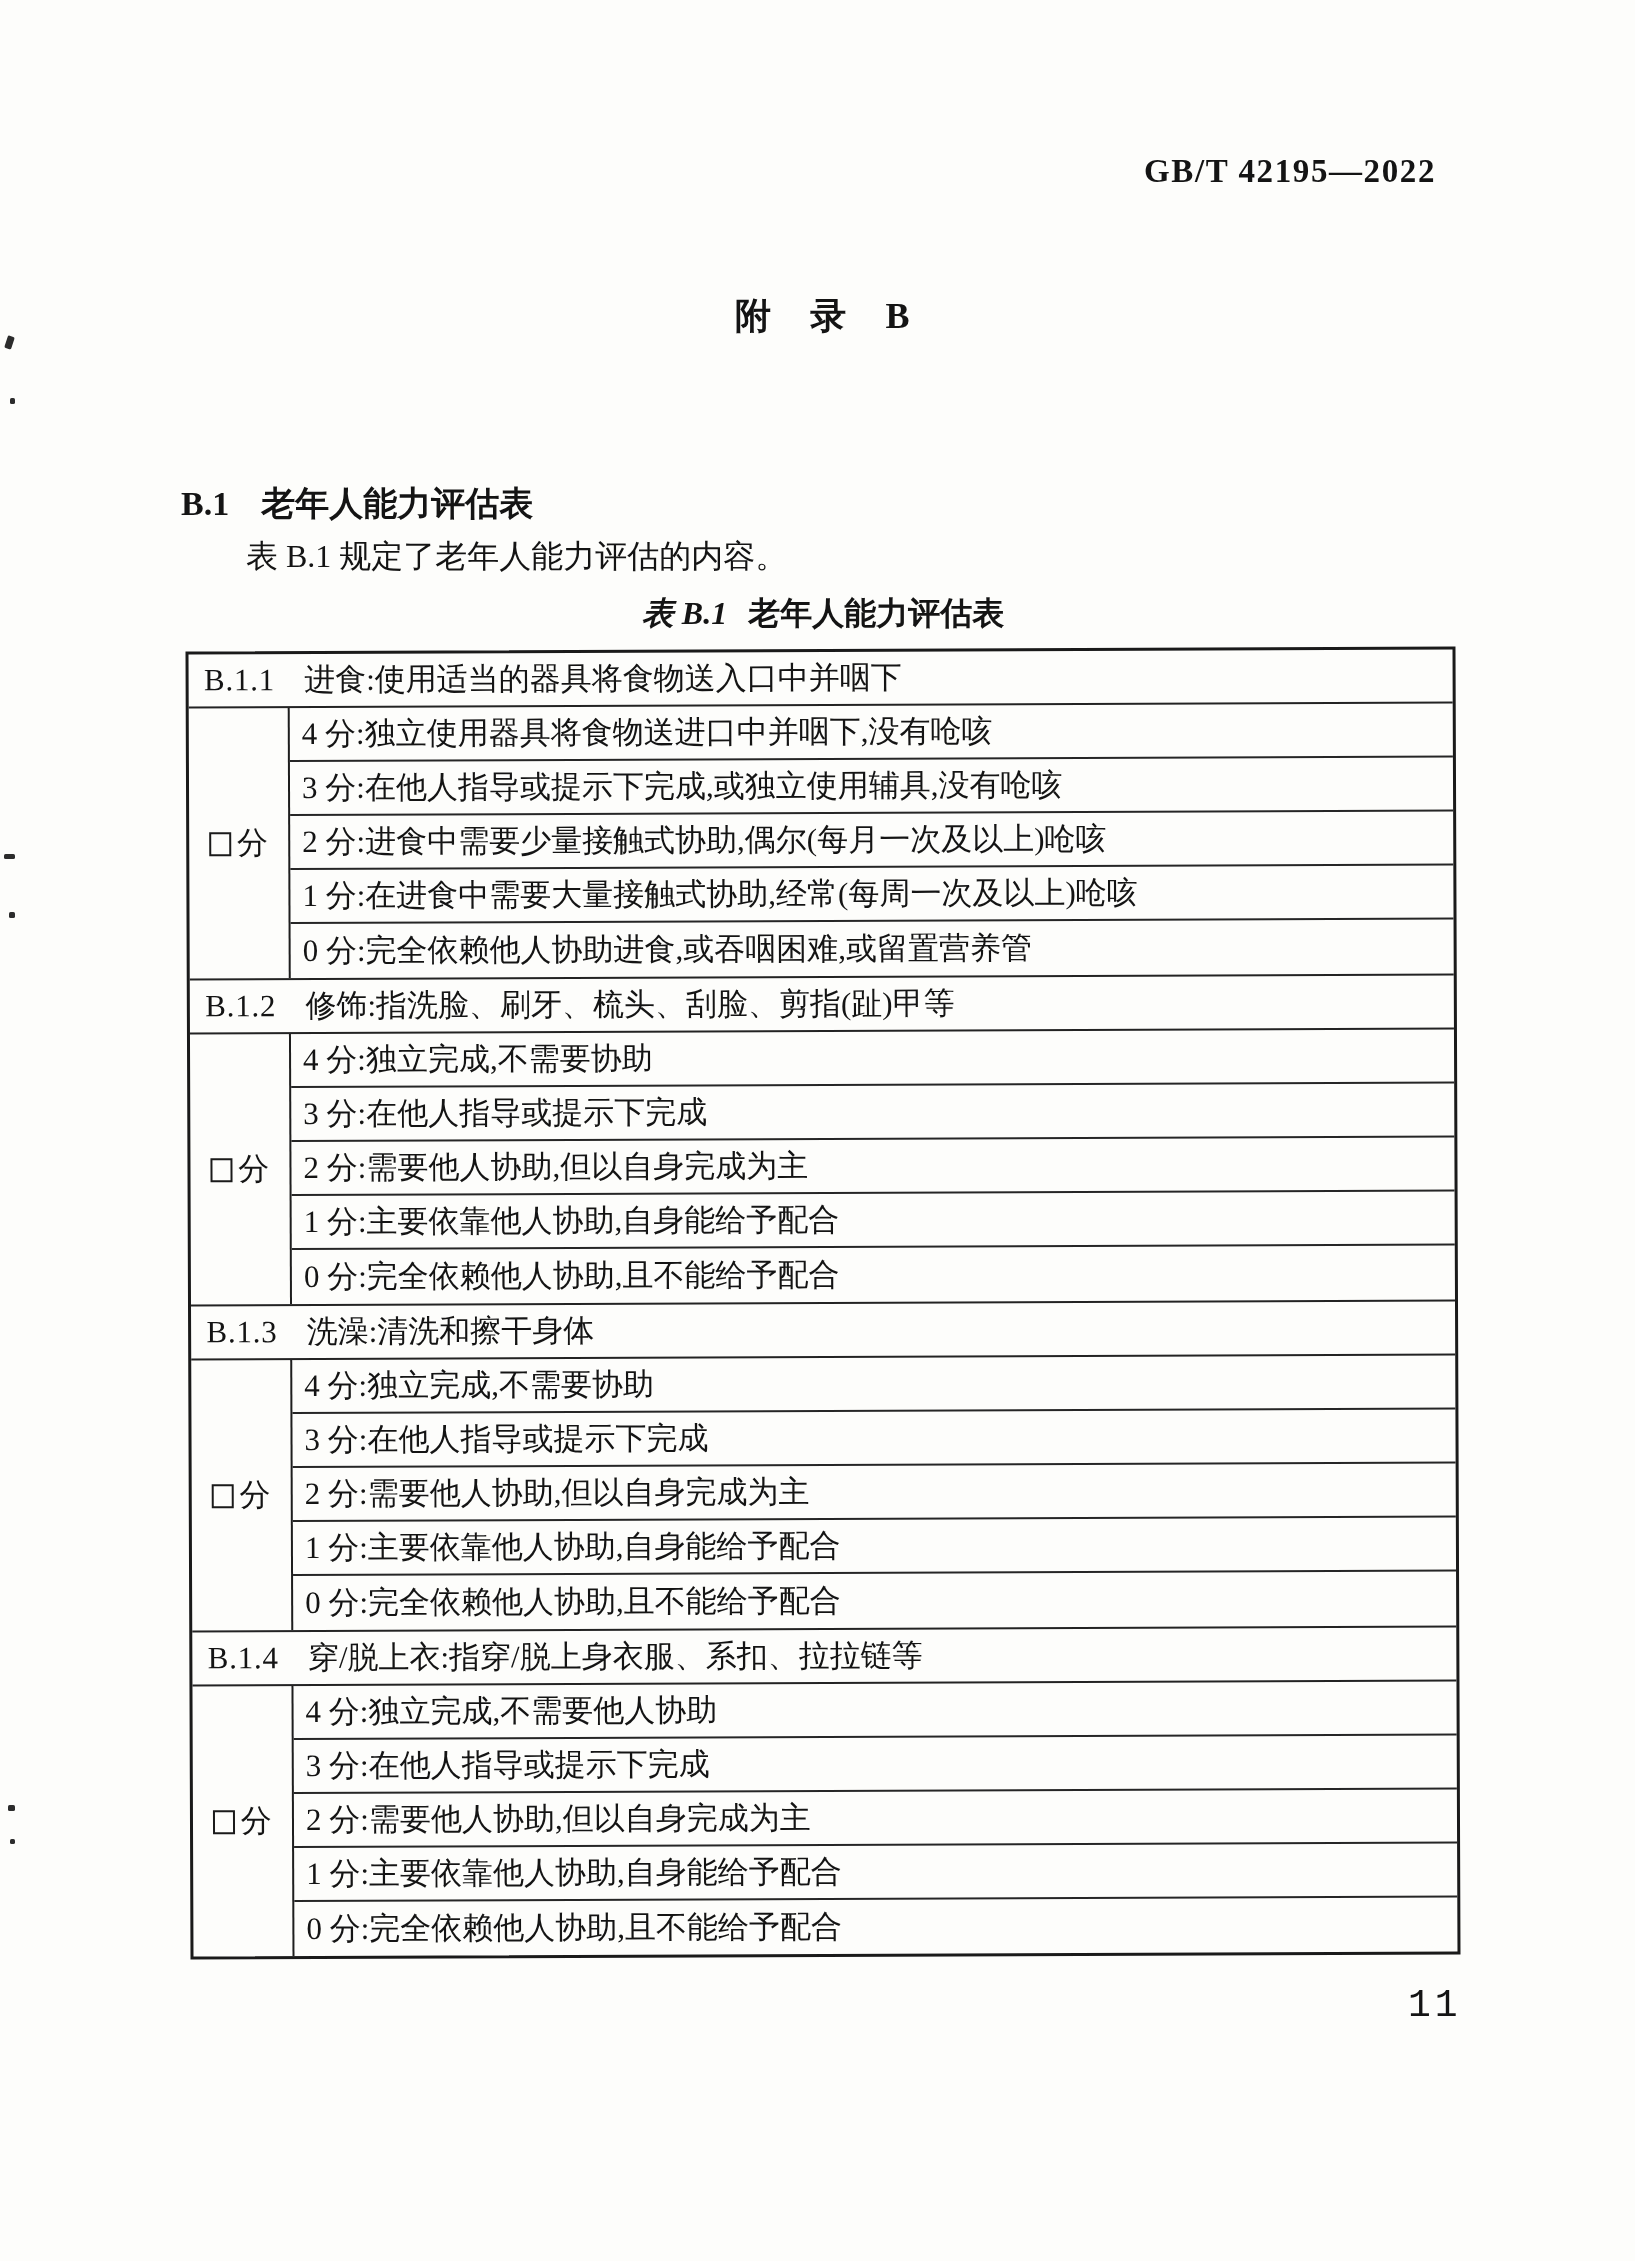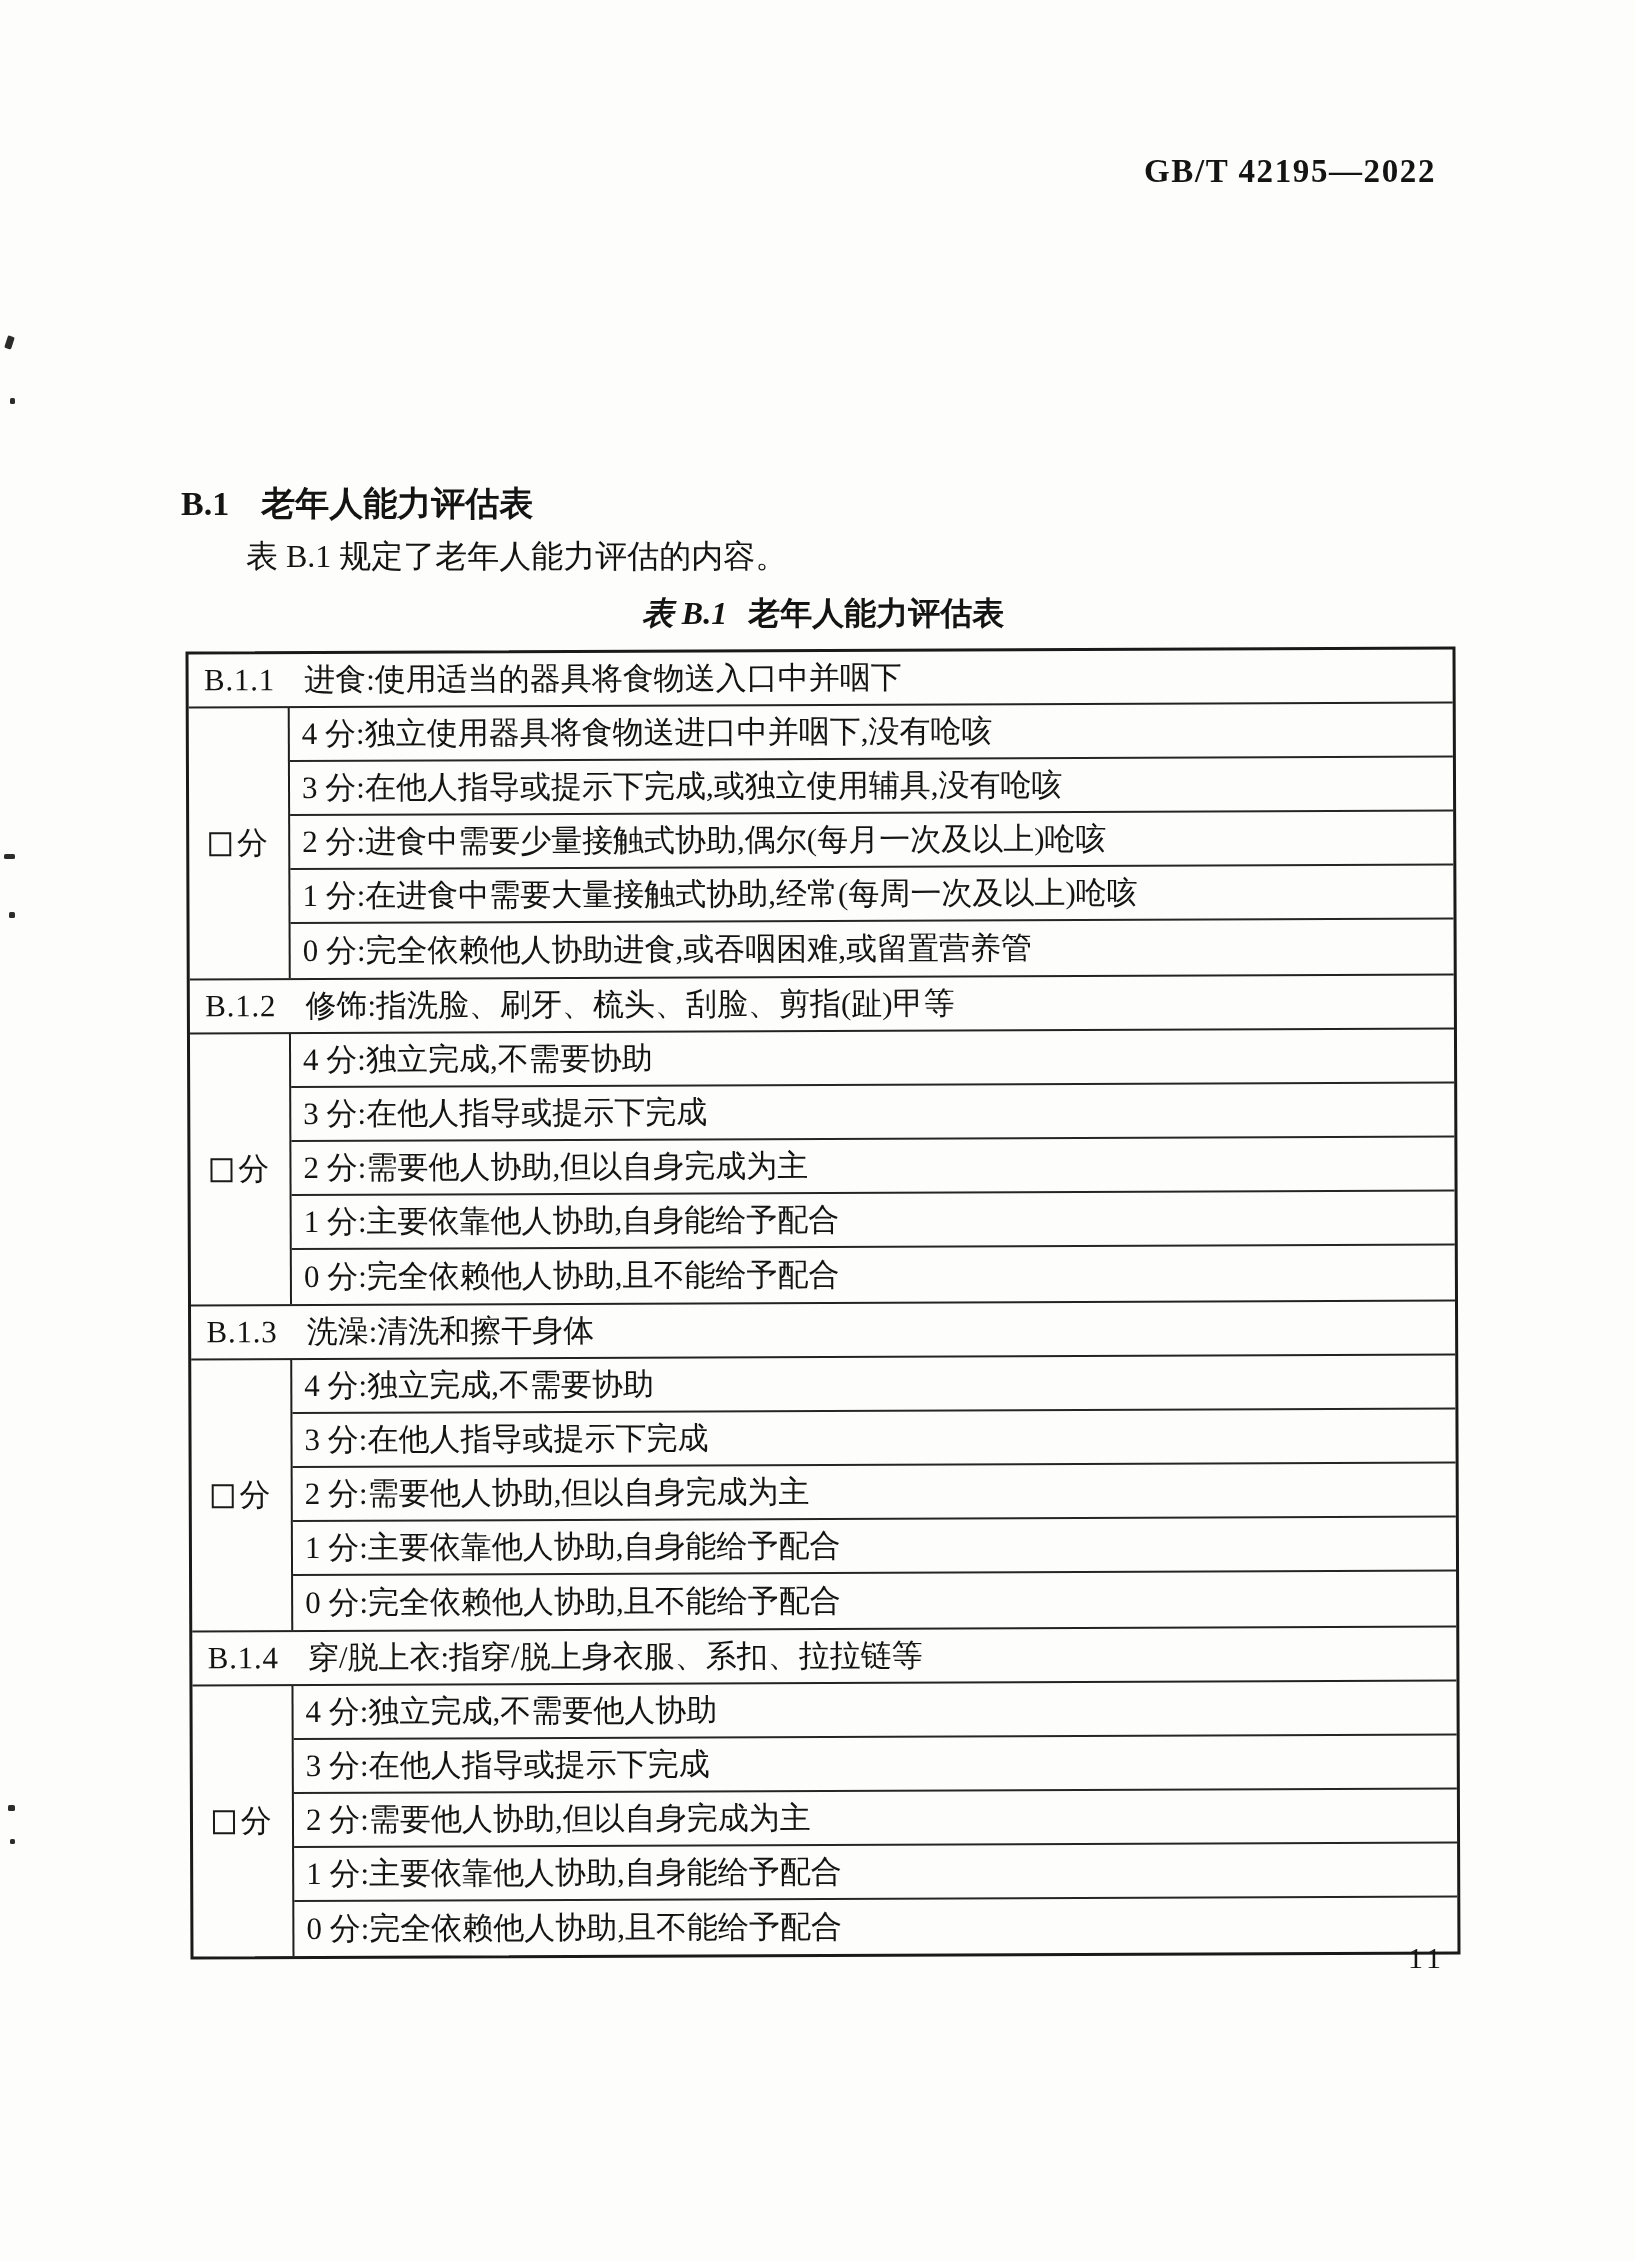--- a/index.html
+++ b/index.html
@@ -75,39 +75,40 @@
   .rows { flex:1; display:flex; flex-direction:column; }
   .trow {
     height:54px; display:flex; align-items:center;
     padding-left:12px; font-size:31px; white-space:nowrap;
     border-bottom:2px solid #262626;
   }
   .trow:last-child { border-bottom:none; }
 
   
   .page-number {
-    position:absolute; top:1941px; left:1408px;
-    font-size:30px; letter-spacing:4px;
+    position:absolute; top:1984px; left:1408px;
+    font-size:38px; letter-spacing:4px;font-family:Liberation Mono, monospace;
   }
 
   
   .speck { position:absolute; background:#2c2c2c; border-radius:1.6px; }
   .speck-1 { left:6.4px;  top:336px;  width:7.2px;  height:13px; transform:rotate(18deg); }
   .speck-2 { left:9.7px; top:398px;  width:5.6px;  height:5.6px; }
   .speck-3 { left:4px;  top:854px; width:10.5px; height:4.8px; }
   .speck-4 { left:8.9px; top:912px; width:6.4px;  height:6.4px; }
   .speck-5 { left:8px; top:1805px; width:7.2px;  height:5.6px; }
   .speck-6 { left:9.7px; top:1839px; width:5.6px;  height:4.8px; }
 </style>
 </head>
 <body>
 
 <div class="doc-number">GB/T 42195—2022</div>
 
 <div class="title-block">
+  <div class="title-line1">附　录　B</div>
 </div>
 
 <div class="section-heading">
   <span class="code">B.1</span><span>老年人能力评估表</span>
 </div>
 
 <div class="intro">表 B.1 规定了老年人能力评估的内容。</div>
 
 <div class="table-caption">
   <span class="cap-label">表 B.1</span><span>老年人能力评估表</span>

